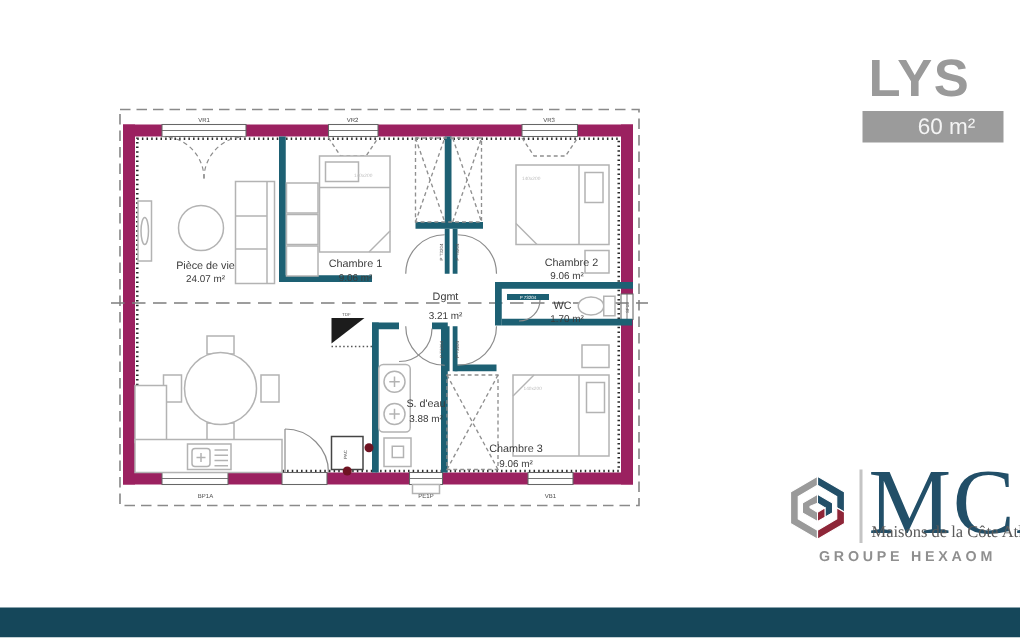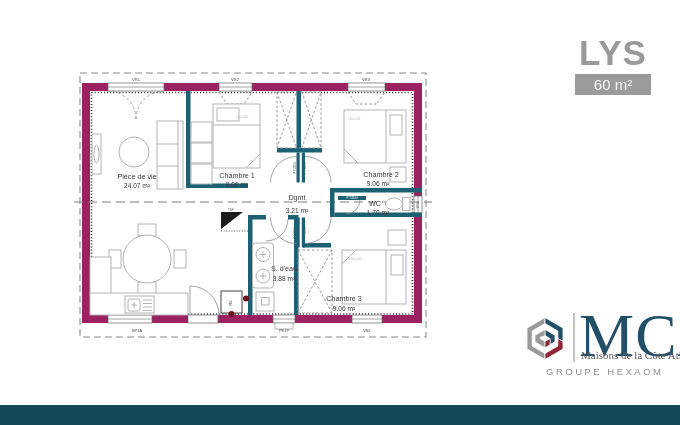--- a/index.html
+++ b/index.html
@@ -7,34 +7,34 @@
     width:680px;height:425px;position:relative;overflow:hidden;
     background:#ffffff;font-family:"Liberation Sans",sans-serif;
   }
   .plan-svg{position:absolute;left:0;top:0;}
   .plan-title{
     position:absolute;left:553px;top:33px;width:120px;text-align:center;
     font-size:35px;font-weight:bold;letter-spacing:1px;color:#9a9a9a;
   }
   .area-badge{
     position:absolute;left:575px;top:74px;width:76px;height:21px;
-    background:#9b9b9b;color:#f4f4f4;font-size:15px;line-height:21px;text-align:center;
+    background:#9b9b9b;color:#f4f4f4;font-size:15px;line-height:21px;text-align:center;padding-left:18px;
   }
   .logo-cube{position:absolute;left:522px;top:312px;}
   .logo-divider{position:absolute;left:573px;top:313px;width:2px;height:49px;background:#c4c4c4;}
   .logo-text{
     position:absolute;left:579px;top:304px;font-family:"Liberation Serif",serif;
     font-size:62px;line-height:1;color:#224f68;letter-spacing:1px;white-space:nowrap;
   }
   .logo-tagline{
     position:absolute;left:581px;top:349px;font-family:"Liberation Serif",serif;
     font-size:11px;color:#5a5a5a;white-space:nowrap;
   }
   .logo-group{
-    position:absolute;left:546px;top:366px;font-size:9.5px;font-weight:normal;
+    position:absolute;left:546px;top:366px;font-size:9.5px;font-weight:bold;
     letter-spacing:2.5px;color:#8f8f8f;white-space:nowrap;
   }
   .bottom-bar{position:absolute;left:0;top:405px;width:680px;height:20px;background:#15475a;}
 
   
   .wall{fill:#9b2160;}
   .insul{fill:none;stroke:#2b2b2b;stroke-width:1.7;stroke-dasharray:1 2.1;}
   .twall{fill:#1d6073;}
   .win{fill:#ffffff;stroke:#666;stroke-width:0.7;}
   .winline{stroke:#666;stroke-width:0.6;}

